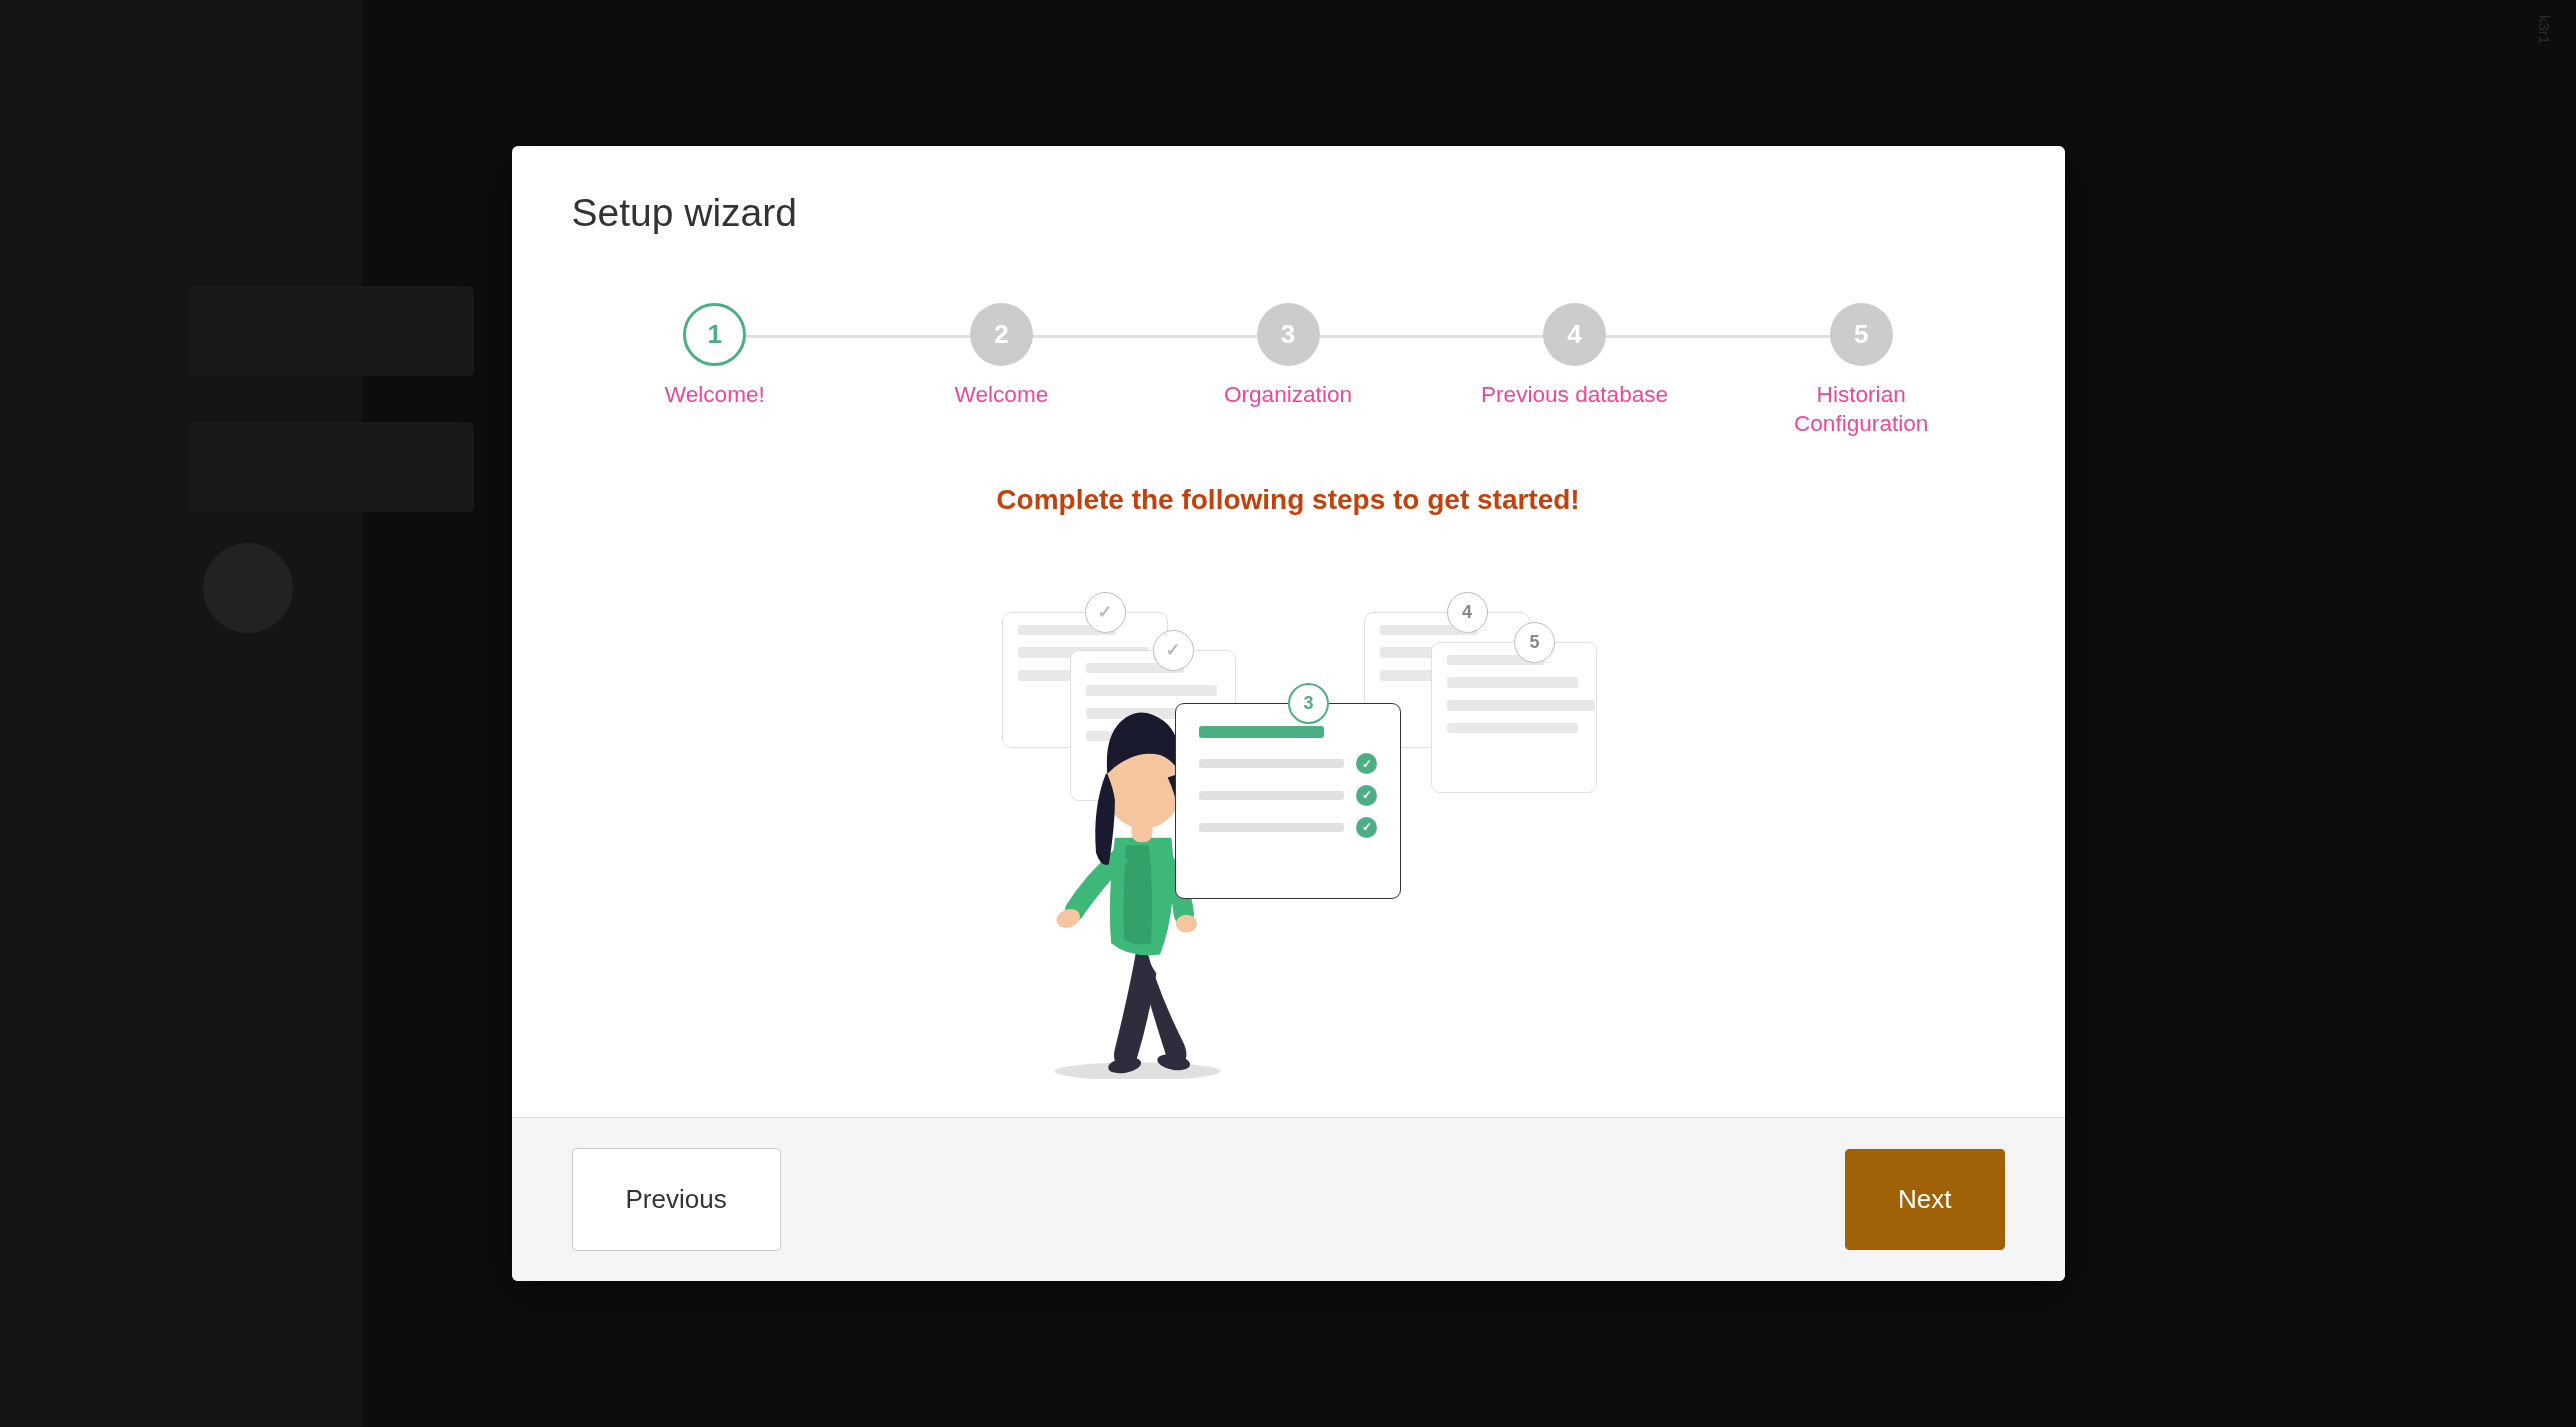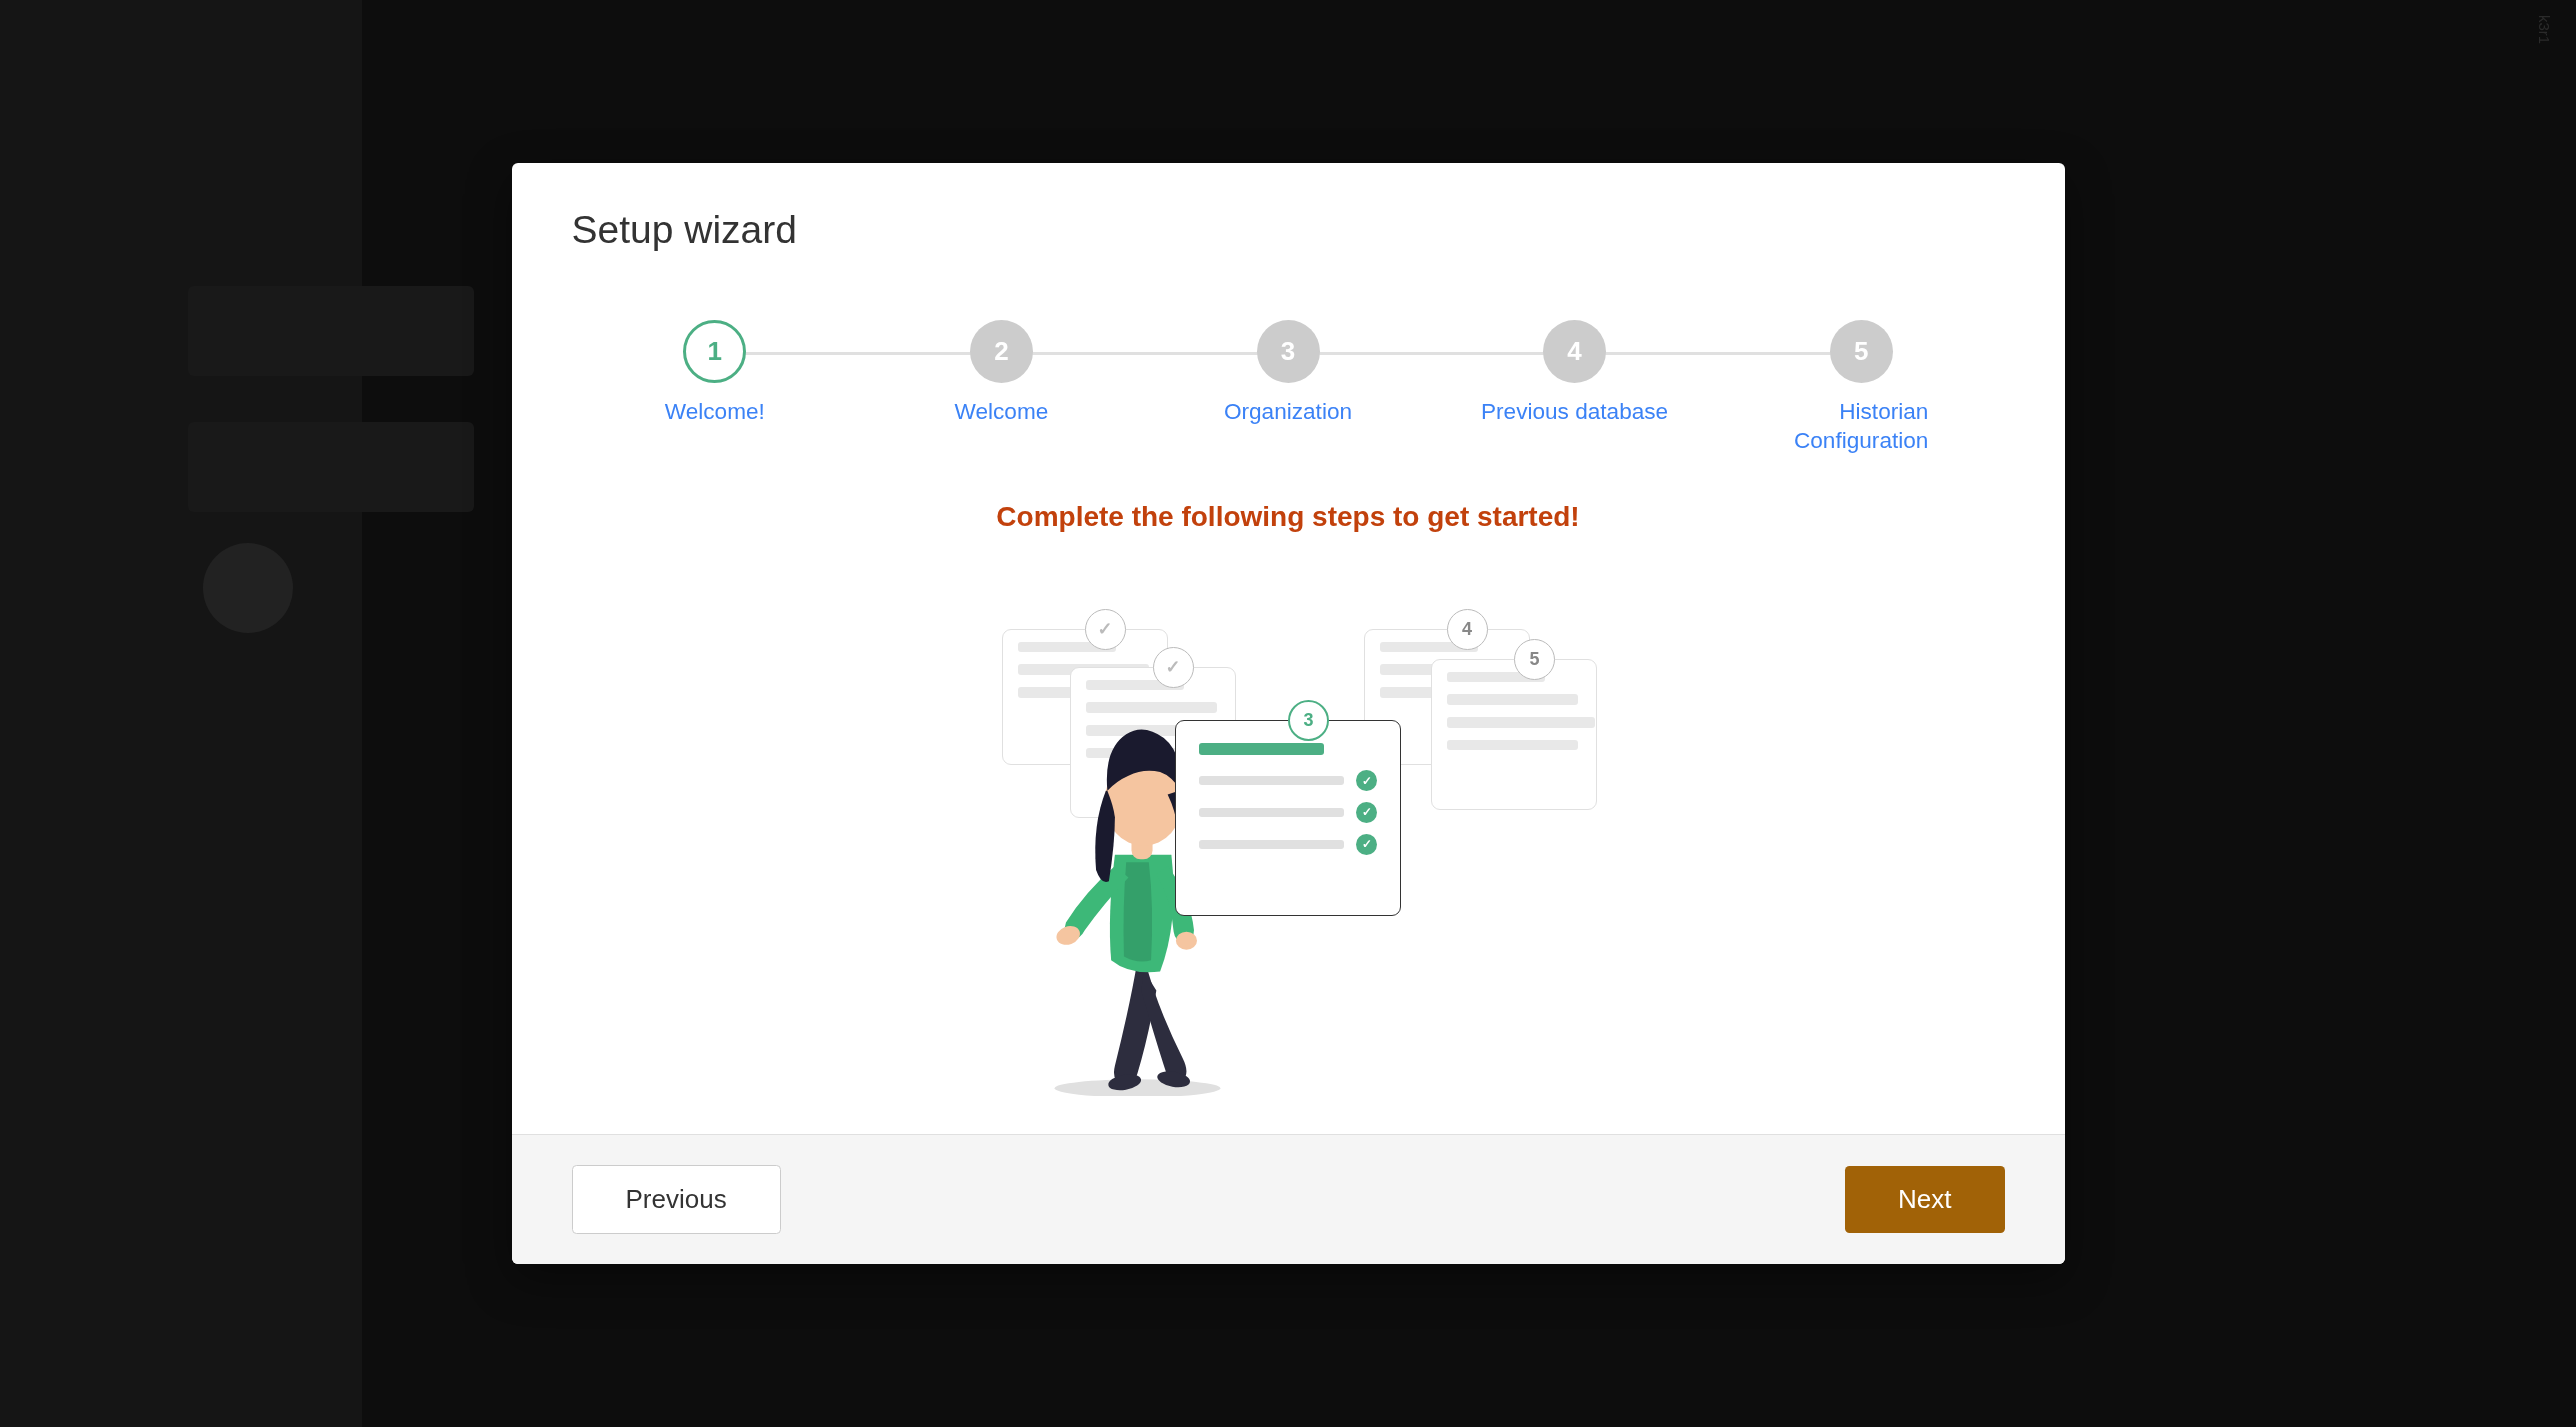--- a/index.html
+++ b/index.html
@@ -136,22 +136,22 @@
       color: #fff;
       width: 38px;
       height: 38px;
       font-size: 18px;
       margin-top: 13px;
     }
 
     .step-label {
       margin-top: 13.6px;
       font-size: 22.6px;
-      color: #3b82f6;
-      text-align: right;
+      color: #ec4899;
+      text-align: center;
       line-height: 1.3;
     }
 
     
     .modal-body {
       flex: 1;
       padding: 22.6px 60px 38px;
       display: flex;
       flex-direction: column;
       align-items: center;
@@ -316,21 +316,21 @@
     .modal-footer {
       background: #f5f5f5;
       padding: 30px 60px;
       display: flex;
       justify-content: space-between;
       align-items: center;
       border-top: 0.8px solid #e0e0e0;
     }
 
     .btn {
-      padding: 18px 53px;
+      padding: 35px 53px;
       font-size: 26px;
       border-radius: 4.5px;
       cursor: pointer;
       font-weight: 400;
     }
 
     .btn-prev {
       background: #fff;
       border: 1.5px solid #ccc;
       color: #333;

